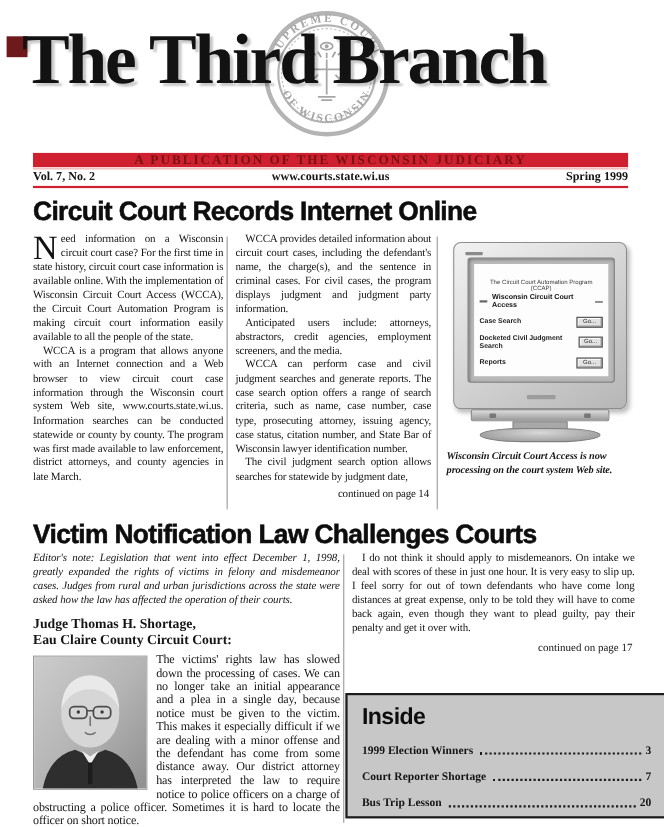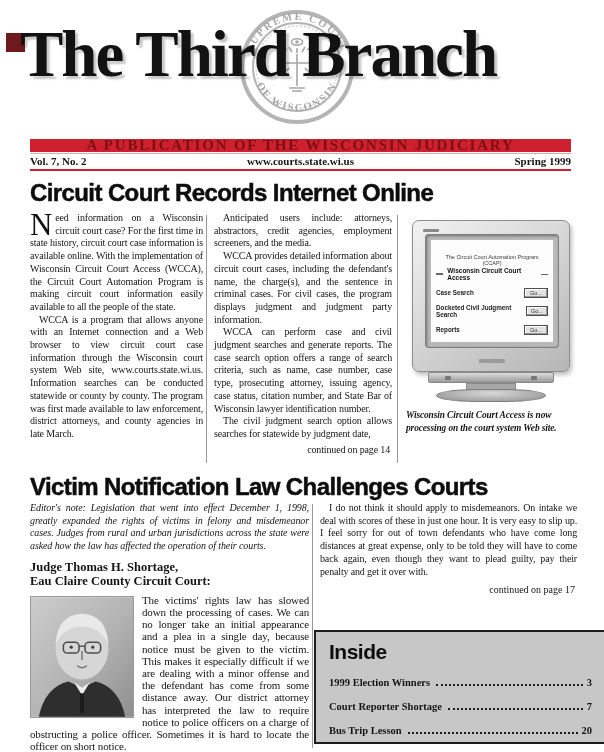--- a/index.html
+++ b/index.html
@@ -20,21 +20,21 @@
     letter-spacing:-2px; color:#121212; text-shadow:3px 3px 2px rgba(0,0,0,.22);
     line-height:1;
   }
   .seal { left:238px; top:8px; z-index:1; }
 
   .pub-bar {
     left:30px; top:139px; width:541px; height:13px; background:#cf2030;
     display:flex; align-items:center; justify-content:center;
   }
   .pub-bar span {
-    font-family:"Liberation Serif", serif; font-weight:700; font-size:15px;
+    font-family:"Liberation Serif", serif; font-weight:700; font-size:12px;
     letter-spacing:1.8px; color:#7c1013;
   }
   .hairline { left:30px; top:153px; width:541px; height:1px; background:#eaa6a6; }
   .vol-line {
     left:30px; top:155px; width:541px; display:flex; justify-content:space-between;
     align-items:baseline; font-weight:700; font-size:11px;
   }
   .vol-line .mid { position:absolute; left:0; right:0; text-align:center; }
   .rule2 { left:30px; top:169px; width:541px; height:2px; background:#cf2030; }
 
@@ -170,22 +170,22 @@
   <div class="abs headline headline1">Circuit Court Records Internet Online</div>
 
   <div class="abs a1col1 body-txt">
     <p><span class="dropcap">N</span><span>eed information on a Wisconsin circuit court case? For the first time in state history, circuit court case information is available online. With the implementation of Wisconsin Circuit Court Access (WCCA), the Circuit Court Automation Program is making circuit court information easily available to all the people of the state.</span></p>
     <p class="indent">WCCA is a program that allows anyone with an Internet connection and a Web browser to view circuit court case information through the Wisconsin court system Web site, www.courts.state.wi.us. Information searches can be conducted statewide or county by county. The program was first made available to law enforcement, district attorneys, and county agencies in late March.</p>
   </div>
 
   <div class="abs vdiv vdiv1"></div>
 
   <div class="abs a1col2 body-txt">
+    <p class="indent">WCCA provides detailed information about circuit court cases, including the defendant's name, the charge(s), and the sentence in criminal cases. For civil cases, the program displays judgment and judgment party information.</p>
     <p class="indent">Anticipated users include: attorneys, abstractors, credit agencies, employment screeners, and the media.</p>
-    <p class="indent">WCCA provides detailed information about circuit court cases, including the defendant's name, the charge(s), and the sentence in criminal cases. For civil cases, the program displays judgment and judgment party information.</p>
     <p class="indent">WCCA can perform case and civil judgment searches and generate reports. The case search option offers a range of search criteria, such as name, case number, case type, prosecuting attorney, issuing agency, case status, citation number, and State Bar of Wisconsin lawyer identification number.</p>
     <p class="indent">The civil judgment search option allows searches for statewide by judgment date,</p>
     <div class="continued">continued on page 14</div>
   </div>
 
   <div class="abs vdiv vdiv2"></div>
 
   <div class="abs monitor">
     <div class="m-front">
       <div class="m-vent"></div>

